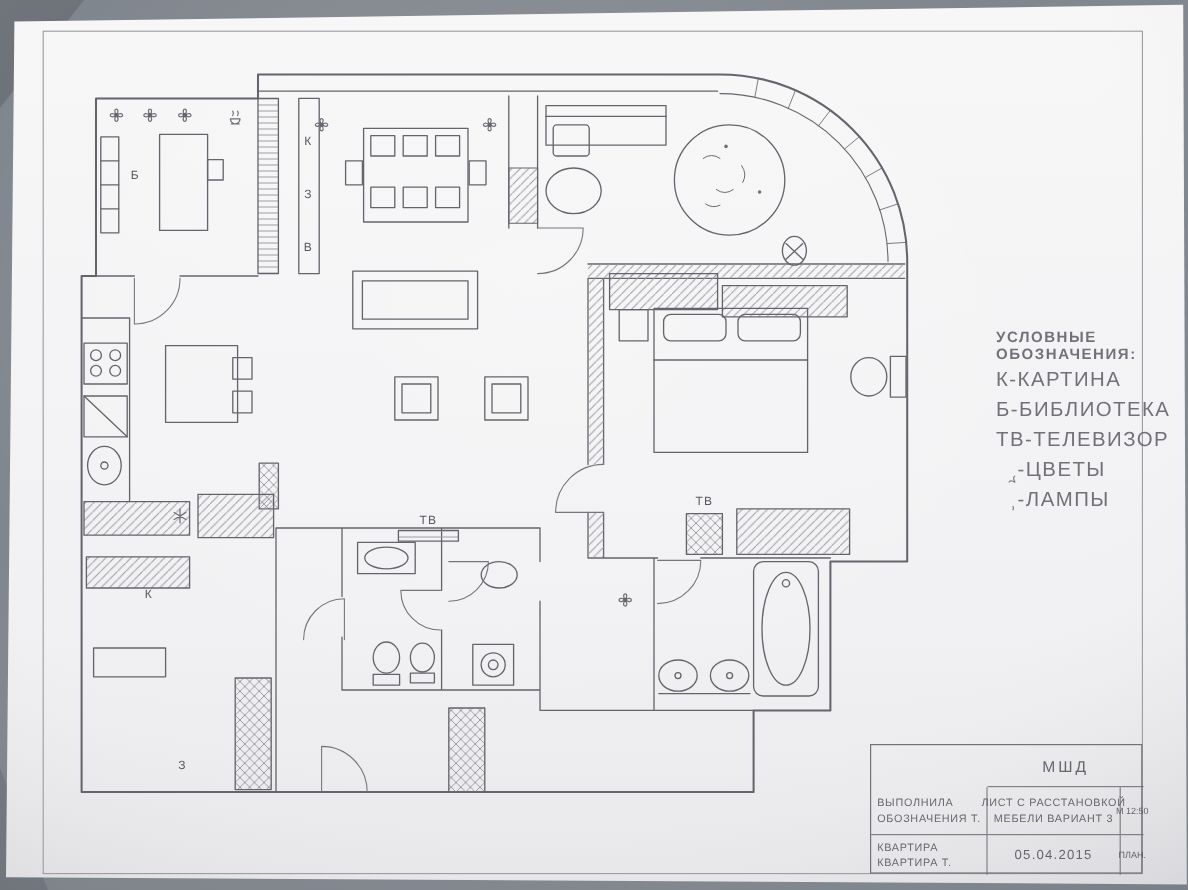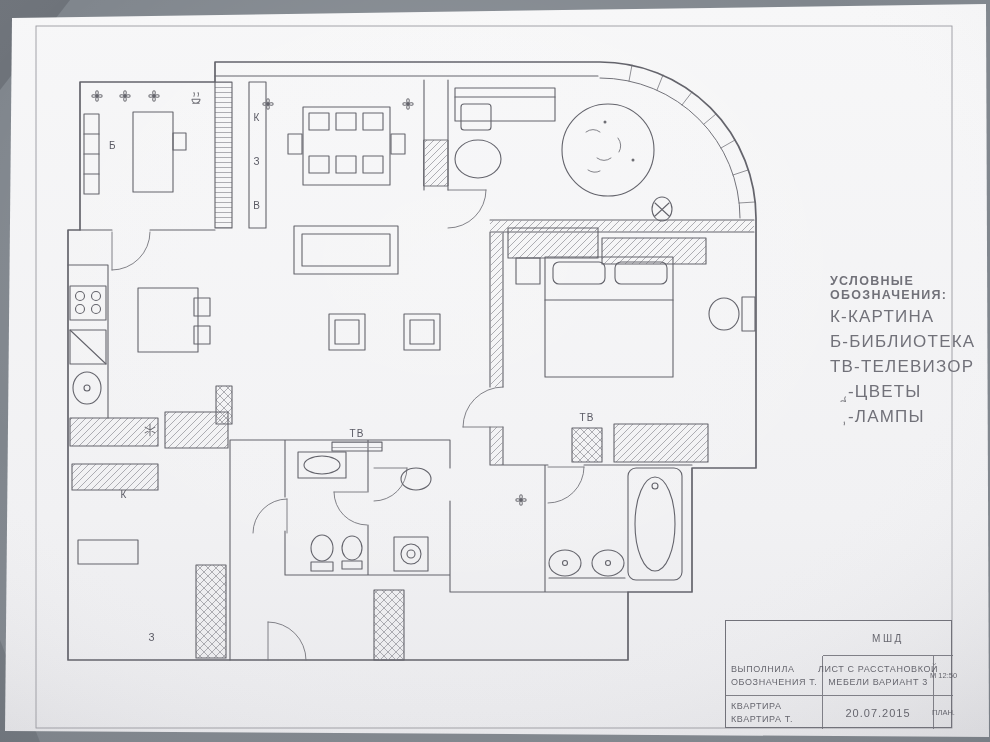--- a/index.html
+++ b/index.html
@@ -18,21 +18,21 @@
               grid-template-rows:35px 40px 33px;
               border:1px solid #72727a;box-sizing:border-box;color:#54545d;}
   .cell{border-right:1px solid #72727a;border-bottom:1px solid #72727a;
         display:flex;flex-direction:column;justify-content:center;
         overflow:visible;white-space:nowrap;opacity:.88;}
   .cell.last-col{border-right:none;}
   .cell.last-row{border-bottom:none;}
   .cell.left{align-items:flex-start;padding-left:5px;}
   .cell.center{align-items:center;text-align:center;}
   .t-apartment{font-size:10px;letter-spacing:1.5px;}
-  .t-school{font-size:10px;letter-spacing:2.5px;}
+  .t-school{font-size:13px;letter-spacing:2.5px;}
   .t-small{font-size:9px;letter-spacing:.6px;line-height:1.35;text-align:right;}
   .t-date{font-size:11px;letter-spacing:1px;}
   .t-tiny{font-size:7.5px;letter-spacing:0;}
   .span2{grid-column:2 / 4;}
 </style>
 </head>
 <body>
 
 <div class="stage">
 
@@ -292,20 +292,20 @@
   </div>
   <div class="cell center last-col">
     <span class="t-tiny">М 12:50</span>
   </div>
 
   <div class="cell left last-row">
     <span class="t-small">КВАРТИРА</span>
     <span class="t-small">КВАРТИРА Т.</span>
   </div>
   <div class="cell center last-row">
-    <span class="t-date">20.07.2015</span>
+    <span class="t-date">05.04.2015</span>
   </div>
   <div class="cell center last-col last-row">
     <span class="t-tiny">ПЛАН.</span>
   </div>
 </div>
 
 </div>
 
 </body></html>

